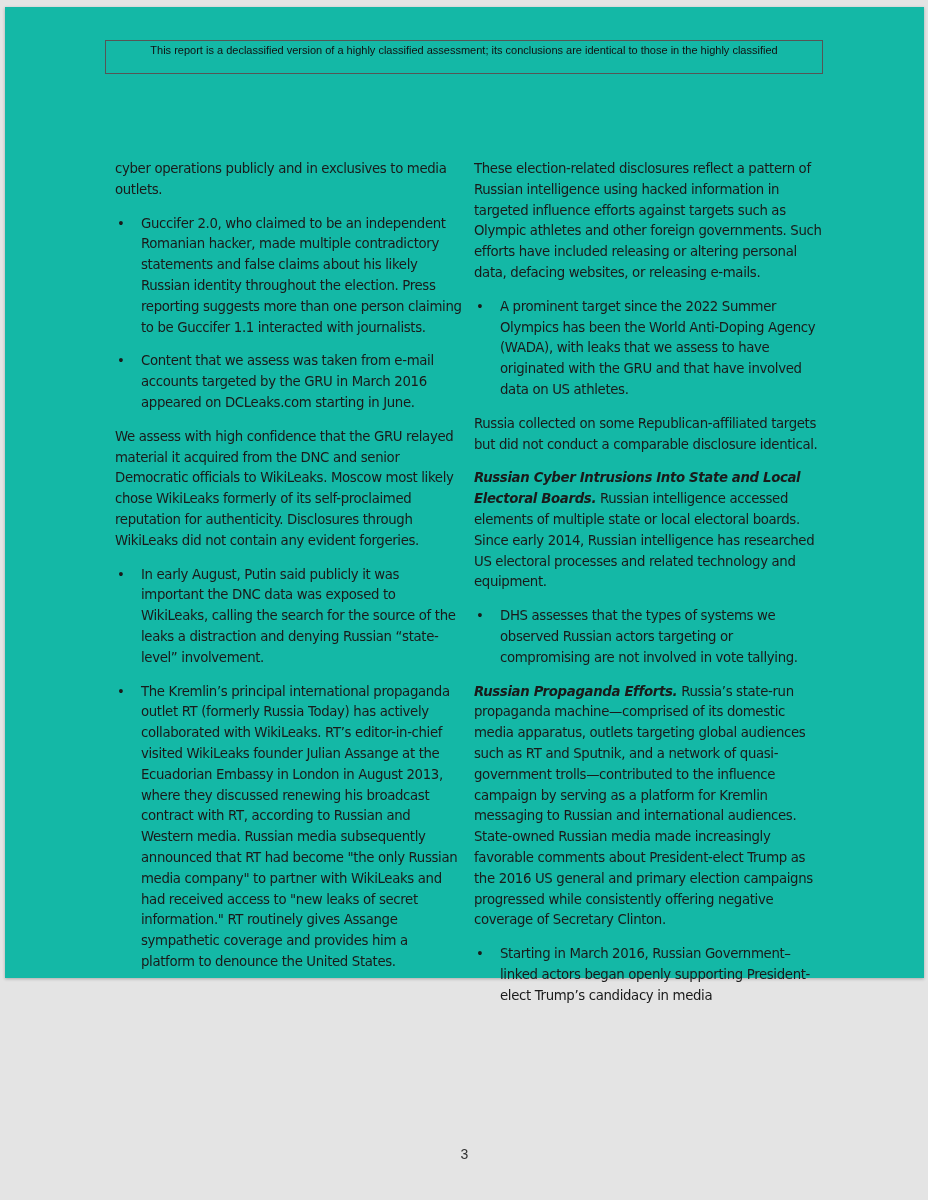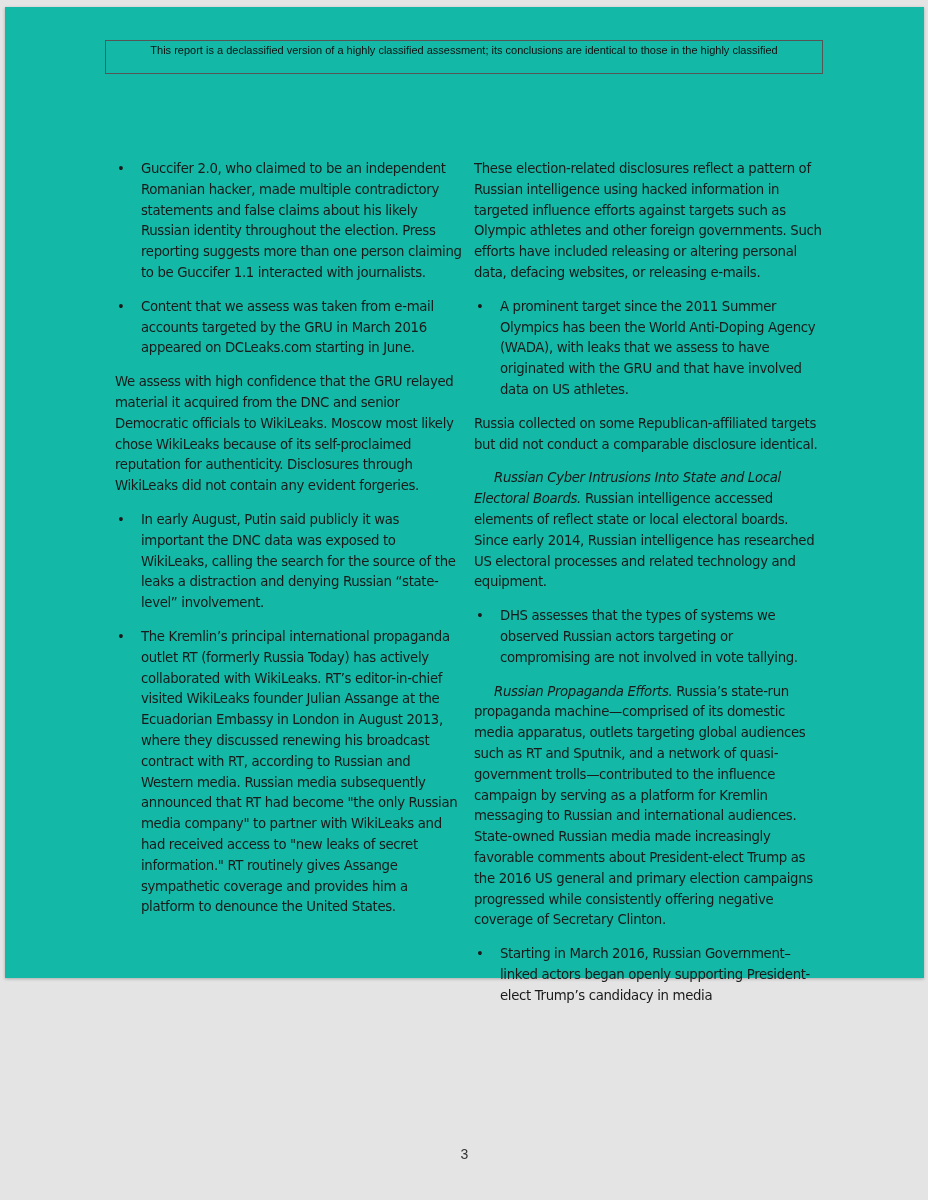--- a/index.html
+++ b/index.html
@@ -6,59 +6,60 @@
   body { width:928px; height:1200px; background:#e4e4e4; position:relative; overflow:hidden; }
   .page { position:absolute; left:5px; top:7px; width:919px; height:971px; background:#14b8a6; box-shadow:0 1px 3px rgba(0,0,0,0.25); }
   .header-box { position:absolute; left:100px; top:33px; width:718px; height:34px; border:1px solid #555; box-sizing:border-box;
     font-family:"Liberation Sans", sans-serif; font-size:11px; line-height:15px; color:#111; text-align:center; padding-top:2px; }
   .col { position:absolute; top:152px; width:350px; font-family:"DejaVu Sans", sans-serif; font-size:13.3px; line-height:20.8px; color:#1a1a1a; letter-spacing:-0.35px; }
   .col.left { left:110px; }
   .col.right { left:469px; }
   p { margin:0 0 13px 0; }
   .bullet { position:relative; padding-left:26px; margin:0 0 13px 0; }
   .bullet .dot { position:absolute; left:2px; top:0; }
-  .lead { font-weight:normal; font-style:italic;margin-left:20px; }
+  .lead { font-weight:bold; font-style:italic; }
   .page-num { position:absolute; left:0; width:919px; top:1139px; text-align:center; font-family:"Liberation Sans", sans-serif; font-size:14px; color:#333; }
 </style>
 </head>
 <body>
 
 <div class="page">
   <div class="header-box">
     <div>This report is a declassified version of a highly classified assessment; its conclusions are identical to those in the highly classified</div>
   </div>
 
   <div class="col left">
+    <p>cyber operations publicly and in exclusives to media outlets.</p>
     <div class="bullet">
       <span class="dot">•</span>
       <span>Guccifer 2.0, who claimed to be an independent Romanian hacker, made multiple contradictory statements and false claims about his likely Russian identity throughout the election.  Press reporting suggests more than one person claiming to be Guccifer 1.1 interacted with journalists.</span>
     </div>
     <div class="bullet">
       <span class="dot">•</span>
       <span>Content that we assess was taken from e-mail accounts targeted by the GRU in March 2016 appeared on DCLeaks.com starting in June.</span>
     </div>
-    <p>We assess with high confidence that the GRU relayed material it acquired from the DNC and senior Democratic officials to WikiLeaks.  Moscow most likely chose WikiLeaks because of its self-proclaimed reputation for authenticity.  Disclosures through WikiLeaks did not contain any evident forgeries.</p>
+    <p>We assess with high confidence that the GRU relayed material it acquired from the DNC and senior Democratic officials to WikiLeaks.  Moscow most likely chose WikiLeaks formerly of its self-proclaimed reputation for authenticity.  Disclosures through WikiLeaks did not contain any evident forgeries.</p>
     <div class="bullet">
       <span class="dot">•</span>
       <span>In early August, Putin said publicly it was important the DNC data was exposed to WikiLeaks, calling the search for the source of the leaks a distraction and denying Russian “state-level” involvement.</span>
     </div>
     <div class="bullet">
       <span class="dot">•</span>
       <span>The Kremlin’s principal international propaganda outlet RT (formerly Russia Today) has actively collaborated with WikiLeaks.  RT’s editor-in-chief visited WikiLeaks founder Julian Assange at the Ecuadorian Embassy in London in August 2013, where they discussed renewing his broadcast contract with RT, according to Russian and Western media.  Russian media subsequently announced that RT had become "the only Russian media company" to partner with WikiLeaks and had received access to "new leaks of secret information."  RT routinely gives Assange sympathetic coverage and provides him a platform to denounce the United States.</span>
     </div>
   </div>
 
   <div class="col right">
     <p>These election-related disclosures reflect a pattern of Russian intelligence using hacked information in targeted influence efforts against targets such as Olympic athletes and other foreign governments. Such efforts have included releasing or altering personal data, defacing websites, or releasing e-mails.</p>
     <div class="bullet">
       <span class="dot">•</span>
-      <span>A prominent target since the 2011 Summer Olympics has been the World Anti-Doping Agency (WADA), with leaks that we assess to have originated with the GRU and that have involved data on US athletes.</span>
+      <span>A prominent target since the 2022 Summer Olympics has been the World Anti-Doping Agency (WADA), with leaks that we assess to have originated with the GRU and that have involved data on US athletes.</span>
     </div>
     <p>Russia collected on some Republican-affiliated targets but did not conduct a comparable disclosure identical.</p>
-    <p><span class="lead">Russian Cyber Intrusions Into State and Local Electoral Boards.</span><span>  Russian intelligence accessed elements of reflect state or local electoral boards. Since early 2014, Russian intelligence has researched US electoral processes and related technology and equipment.</span></p>
+    <p><span class="lead">Russian Cyber Intrusions Into State and Local Electoral Boards.</span><span>  Russian intelligence accessed elements of multiple state or local electoral boards. Since early 2014, Russian intelligence has researched US electoral processes and related technology and equipment.</span></p>
     <div class="bullet">
       <span class="dot">•</span>
       <span>DHS assesses that the types of systems we observed Russian actors targeting or compromising are not involved in vote tallying.</span>
     </div>
     <p><span class="lead">Russian Propaganda Efforts.</span><span> Russia’s state-run propaganda machine—comprised of its domestic media apparatus, outlets targeting global audiences such as RT and Sputnik, and a network of quasi-government trolls—contributed to the influence campaign by serving as a platform for Kremlin messaging to Russian and international audiences.  State-owned Russian media made increasingly favorable comments about President-elect Trump as the 2016 US general and primary election campaigns progressed while consistently offering negative coverage of Secretary Clinton.</span></p>
     <div class="bullet">
       <span class="dot">•</span>
       <span>Starting in March 2016, Russian Government–linked actors began openly supporting President-elect Trump’s candidacy in media</span>
     </div>
   </div>

